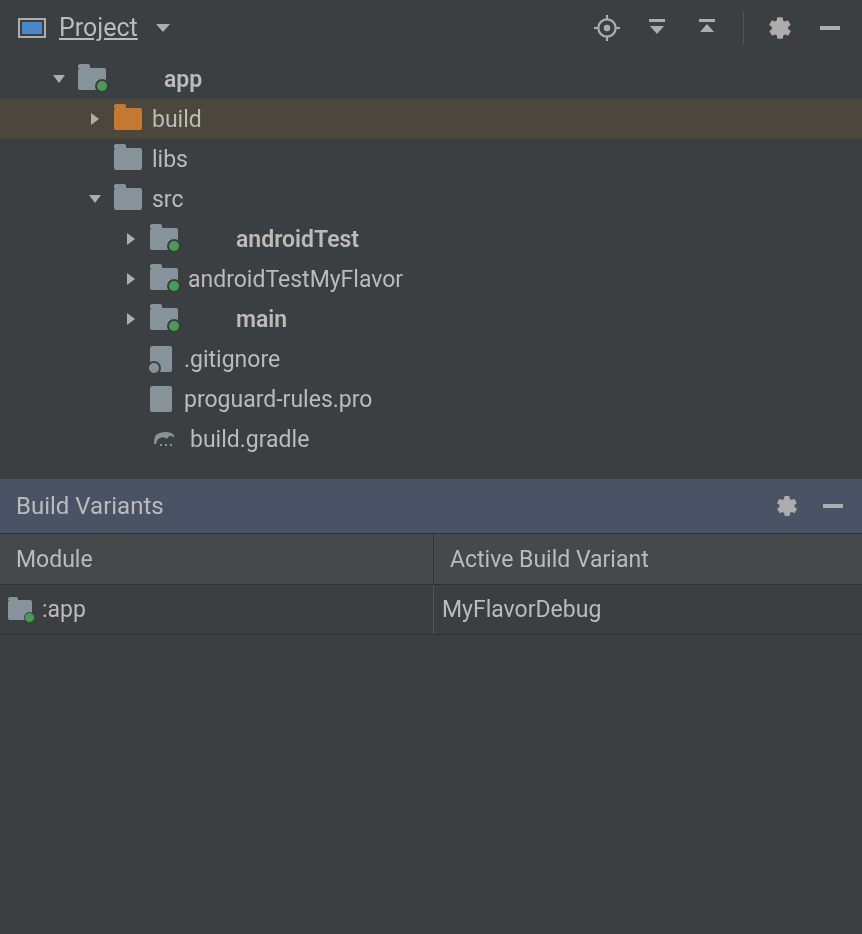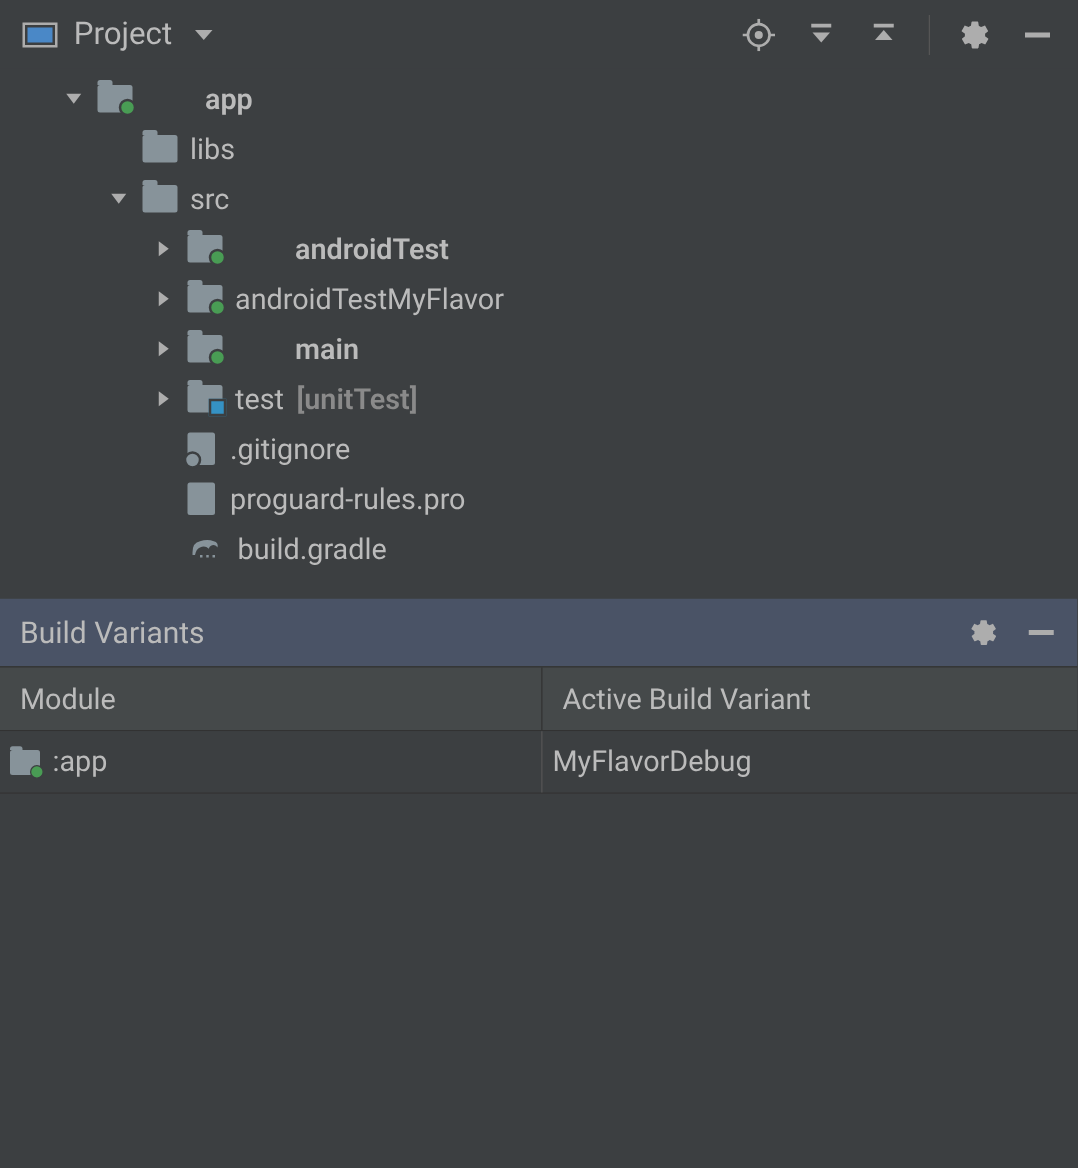--- a/index.html
+++ b/index.html
@@ -2,21 +2,21 @@
 <html><head>
 <meta charset="utf-8">
 <style>
 * { margin:0; padding:0; box-sizing:border-box; font-family:-apple-system,BlinkMacSystemFont,"Segoe UI",Roboto,sans-serif; }
 body { background:#3c3f41; color:#bbbbbb; width:862px; height:934px; overflow:hidden; font-size:23px; }
 
 
 .toolbar { height:55px; background:#3c3f41; display:flex; align-items:center; padding:0 18px; border-bottom:0px solid #2b2b2b; }
 .toolbar .project-icon { width:28px; height:20px; border:2px solid #adadad; position:relative; margin-right:13px; }
 .toolbar .project-icon::after { content:""; position:absolute; left:2px; right:2px; top:2px; bottom:2px; background:#4a88c7; }
-.toolbar-title { color:#bbbbbb; font-size:25px; margin-right:18px; }
+.toolbar-title { color:#bbbbbb; font-size:25px; margin-right:18px;text-decoration:underline; }
 .dropdown-arrow { width:0; height:0; border-left:7px solid transparent; border-right:7px solid transparent; border-top:8px solid #adadad; }
 .spacer { flex:1; }
 .toolbar-icons { display:flex; align-items:center; gap:22px; }
 .tb-ico { width:28px; height:28px; display:flex; align-items:center; justify-content:center; color:#adadad; cursor:pointer; }
 .divider { width:1px; height:32px; background:#555; }
 
 
 .tree { padding-top:4px; }
 .row { display:flex; align-items:center; height:40px; padding-left:0; cursor:pointer; }
 .row.hl { background:#4b473a; }
@@ -109,20 +109,28 @@
 
   <div class="row">
     <div class="indent" style="width:50px"></div>
     <div class="chevron">
           <div class="chev-down"></div>
         </div>
     <div class="folder mod"></div>
     <span class="label bold">app</span>
   </div>
 
+  <div class="row hl">
+    <div class="indent" style="width:86px"></div>
+    <div class="chevron">
+          <div class="chev-right"></div>
+        </div>
+    <div class="folder orange"></div>
+    <span class="label">build</span>
+  </div>
 
   <div class="row">
     <div class="indent" style="width:86px"></div>
     <div class="chevron" style="width:18px;margin-right:10px"></div>
     <div class="folder"></div>
     <span class="label">libs</span>
   </div>
 
   <div class="row">
     <div class="indent" style="width:86px"></div>
@@ -153,29 +161,20 @@
 
   <div class="row">
     <div class="indent" style="width:122px"></div>
     <div class="chevron">
           <div class="chev-right"></div>
         </div>
     <div class="folder mod"></div>
     <span class="label bold">main</span>
   </div>
 
-  <div class="row">
-    <div class="indent" style="width:122px"></div>
-    <div class="chevron">
-          <div class="chev-right"></div>
-        </div>
-    <div class="folder test"></div>
-    <span class="label">test</span>
-    <span class="suffix">[unitTest]</span>
-  </div>
 
   <div class="row">
     <div class="indent" style="width:122px"></div>
     <div class="chevron" style="width:18px;margin-right:10px"></div>
     <div class="file git"></div>
     <span class="label">.gitignore</span>
   </div>
 
   <div class="row">
     <div class="indent" style="width:122px"></div>

